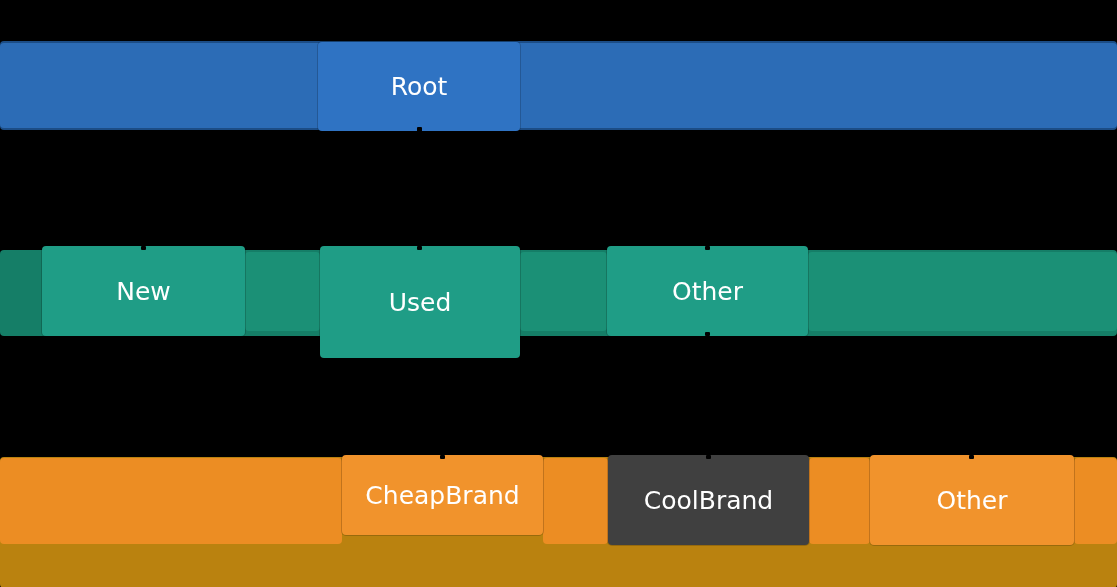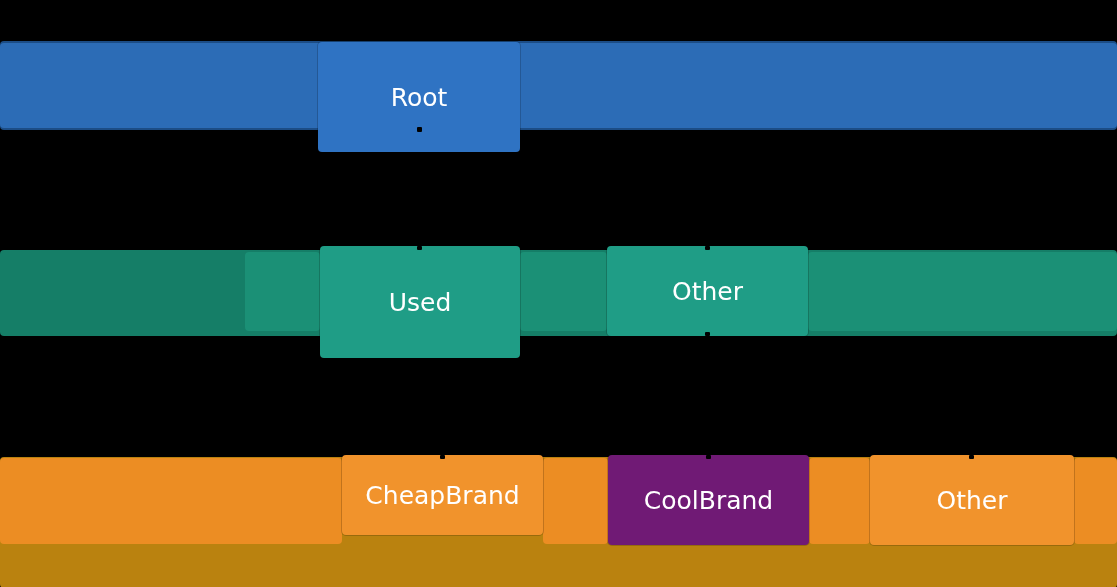--- a/index.html
+++ b/index.html
@@ -32,33 +32,36 @@
     <div class="rect backing" style="left: 0px; top: 250px; width: 1117px; height: 86px; background: rgb(21, 126, 103);"></div>
     <div class="rect backing" style="left: 0px; top: 457px; width: 1117px; height: 131px; background: rgb(186, 130, 15);"></div>
     <div class="rect band" style="left: 0px; top: 43px; width: 1117px; height: 85px; background: rgb(44, 108, 182);"></div>
     <div class="rect band" style="left: 245px; top: 252px; width: 75px; height: 79px; background: rgb(27, 144, 118);"></div>
     <div class="rect band" style="left: 520px; top: 252px; width: 87px; height: 79px; background: rgb(27, 144, 118);"></div>
     <div class="rect band" style="left: 808px; top: 252px; width: 309px; height: 79px; background: rgb(27, 144, 118);"></div>
     <div class="rect band" style="left: 0px; top: 458px; width: 342px; height: 86px; background: rgb(236, 141, 35);"></div>
     <div class="rect band" style="left: 543px; top: 458px; width: 65px; height: 86px; background: rgb(236, 141, 35);"></div>
     <div class="rect band" style="left: 809px; top: 458px; width: 61px; height: 86px; background: rgb(236, 141, 35);"></div>
     <div class="rect band" style="left: 1074px; top: 458px; width: 43px; height: 86px; background: rgb(236, 141, 35);"></div>
-    <div class="rect tile" style="left: 318px; top: 42px; width: 202px; height: 110px; background: rgb(47, 115, 195);">
+    <div class="rect tile" style="left: 318px; top: 42px; width: 202px; height: 89px; background: rgb(47, 115, 195);">
       <span class="lbl">Root</span>
+    </div>
+    <div class="rect tile" style="left: 42px; top: 246px; width: 203px; height: 90px; background: rgb(31, 157, 134);">
+      <span class="lbl">New</span>
     </div>
     <div class="rect tile" style="left: 320px; top: 246px; width: 200px; height: 112px; background: rgb(31, 157, 134);">
       <span class="lbl">Used</span>
     </div>
     <div class="rect tile" style="left: 607px; top: 246px; width: 201px; height: 90px; background: rgb(31, 157, 134);">
       <span class="lbl">Other</span>
     </div>
     <div class="rect tile" style="left: 342px; top: 455px; width: 201px; height: 80px; background: rgb(241, 147, 44);">
       <span class="lbl">CheapBrand</span>
     </div>
-    <div class="rect tile" style="left: 608px; top: 455px; width: 201px; height: 90px; background: #701a75; text-align: center;">
+    <div class="rect tile" style="left: 608px; top: 455px; width: 201px; height: 90px; background: #404040; text-align: center;">
       <span class="lbl">CoolBrand</span>
     </div>
     <div class="rect tile" style="left: 870px; top: 455px; width: 204px; height: 90px; background: rgb(241, 147, 44);">
       <span class="lbl">Other</span>
     </div>
     <div class="rect stub" style="left: 417px; top: 127px; width: 5px; height: 5px; background: rgb(0, 0, 0);"></div>
     <div class="rect stub" style="left: 141px; top: 246px; width: 5px; height: 4px; background: rgb(0, 0, 0);"></div>
     <div class="rect stub" style="left: 417px; top: 246px; width: 5px; height: 4px; background: rgb(0, 0, 0);"></div>
     <div class="rect stub" style="left: 705px; top: 246px; width: 5px; height: 4px; background: rgb(0, 0, 0);"></div>
     <div class="rect stub" style="left: 705px; top: 332px; width: 5px; height: 4px; background: rgb(0, 0, 0);"></div>

